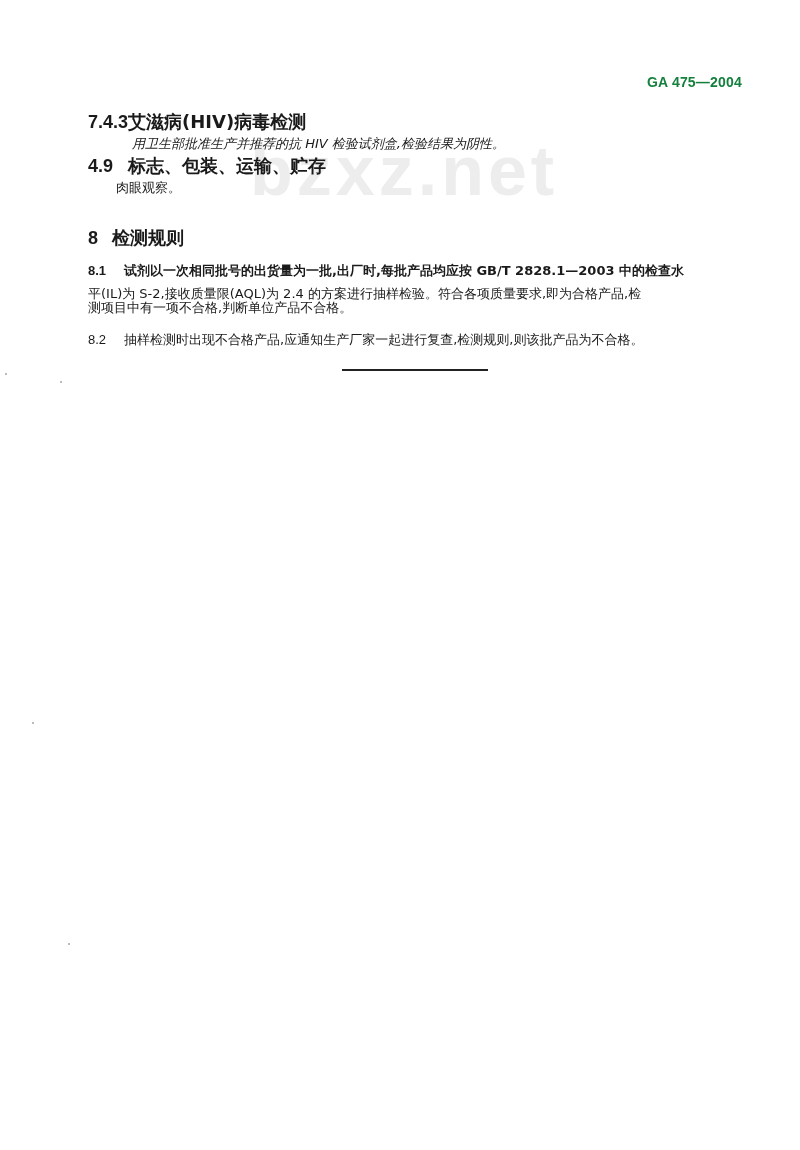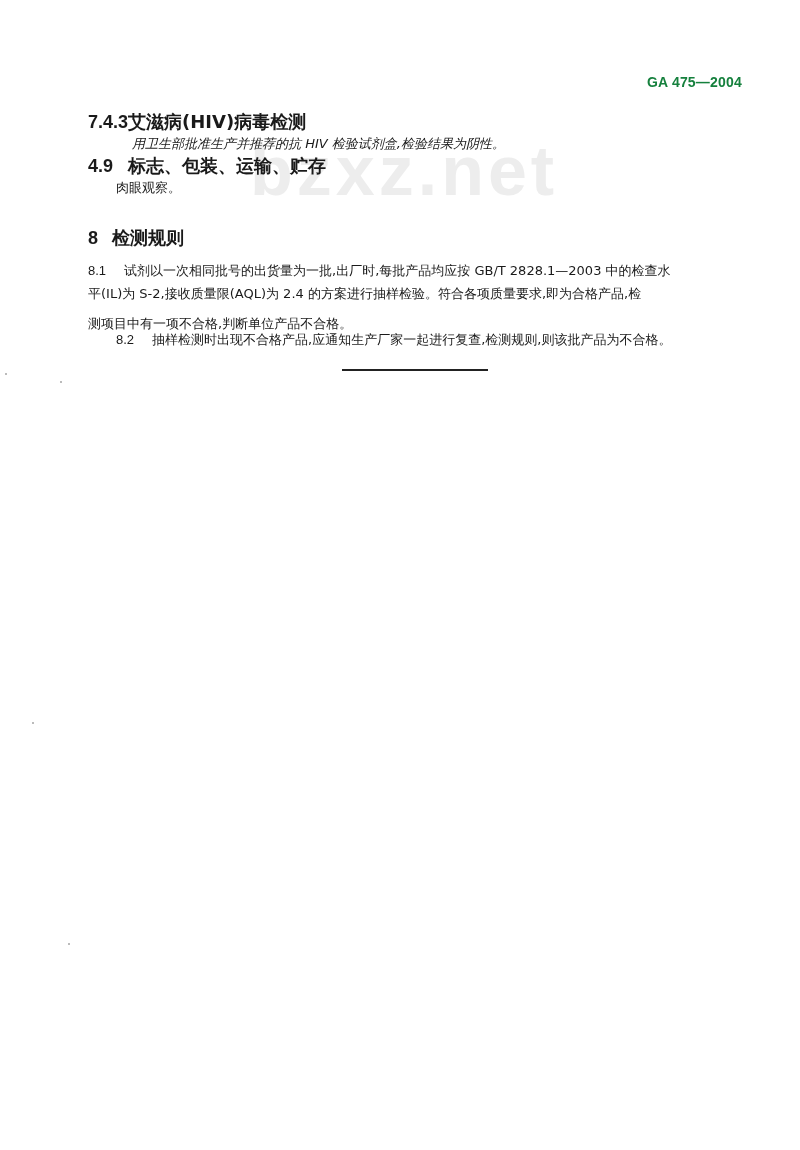--- a/index.html
+++ b/index.html
@@ -103,28 +103,28 @@
 
     <div class="line heading" style="top:46px;">
       <span class="clause-num">4.9</span><span>标志、包装、运输、贮存</span>
     </div>
     <div class="line body-text" style="top:68px; left:28px;text-align:right;">肉眼观察。</div>
 
     <div class="line heading" style="top:110px;margin-top:8px;">
       <span class="clause-num-short">8</span><span>检测规则</span>
     </div>
 
-    <div class="line body-text" style="top:151px;">
+    <div class="line body-text" style="top:151px;font-weight:bold;">
       <span class="clause-num" style="width:36px;">8.1</span><span>试剂以一次相同批号的出货量为一批,出厂时,每批产品均应按 GB/T 2828.1—2003 中的检查水</span>
     </div>
     <div class="line body-text" style="top:174px;">平(IL)为 S-2,接收质量限(AQL)为 2.4 的方案进行抽样检验。符合各项质量要求,即为合格产品,检</div>
-    <div class="line body-text" style="top:204px;">测项目中有一项不合格,判断单位产品不合格。</div>
+    <div class="line body-text" style="top:188px;">测项目中有一项不合格,判断单位产品不合格。</div>
 
     <div class="line body-text" style="top:220px;">
-      <span class="clause-num" style="width:36px;margin-left:28px;">8.2</span><span>抽样检测时出现不合格产品,应通知生产厂家一起进行复查,检测规则,则该批产品为不合格。</span>
+      <span class="clause-num" style="width:36px;">8.2</span><span>抽样检测时出现不合格产品,应通知生产厂家一起进行复查,检测规则,则该批产品为不合格。</span>
     </div>
 
   </div>
 
   <div class="end-rule"></div>
 
   <div class="speck" style="left:5px; top:373px;"></div>
   <div class="speck" style="left:60px; top:381px;"></div>
   <div class="speck" style="left:32px; top:722px;"></div>
   <div class="speck" style="left:68px; top:943px;"></div>

